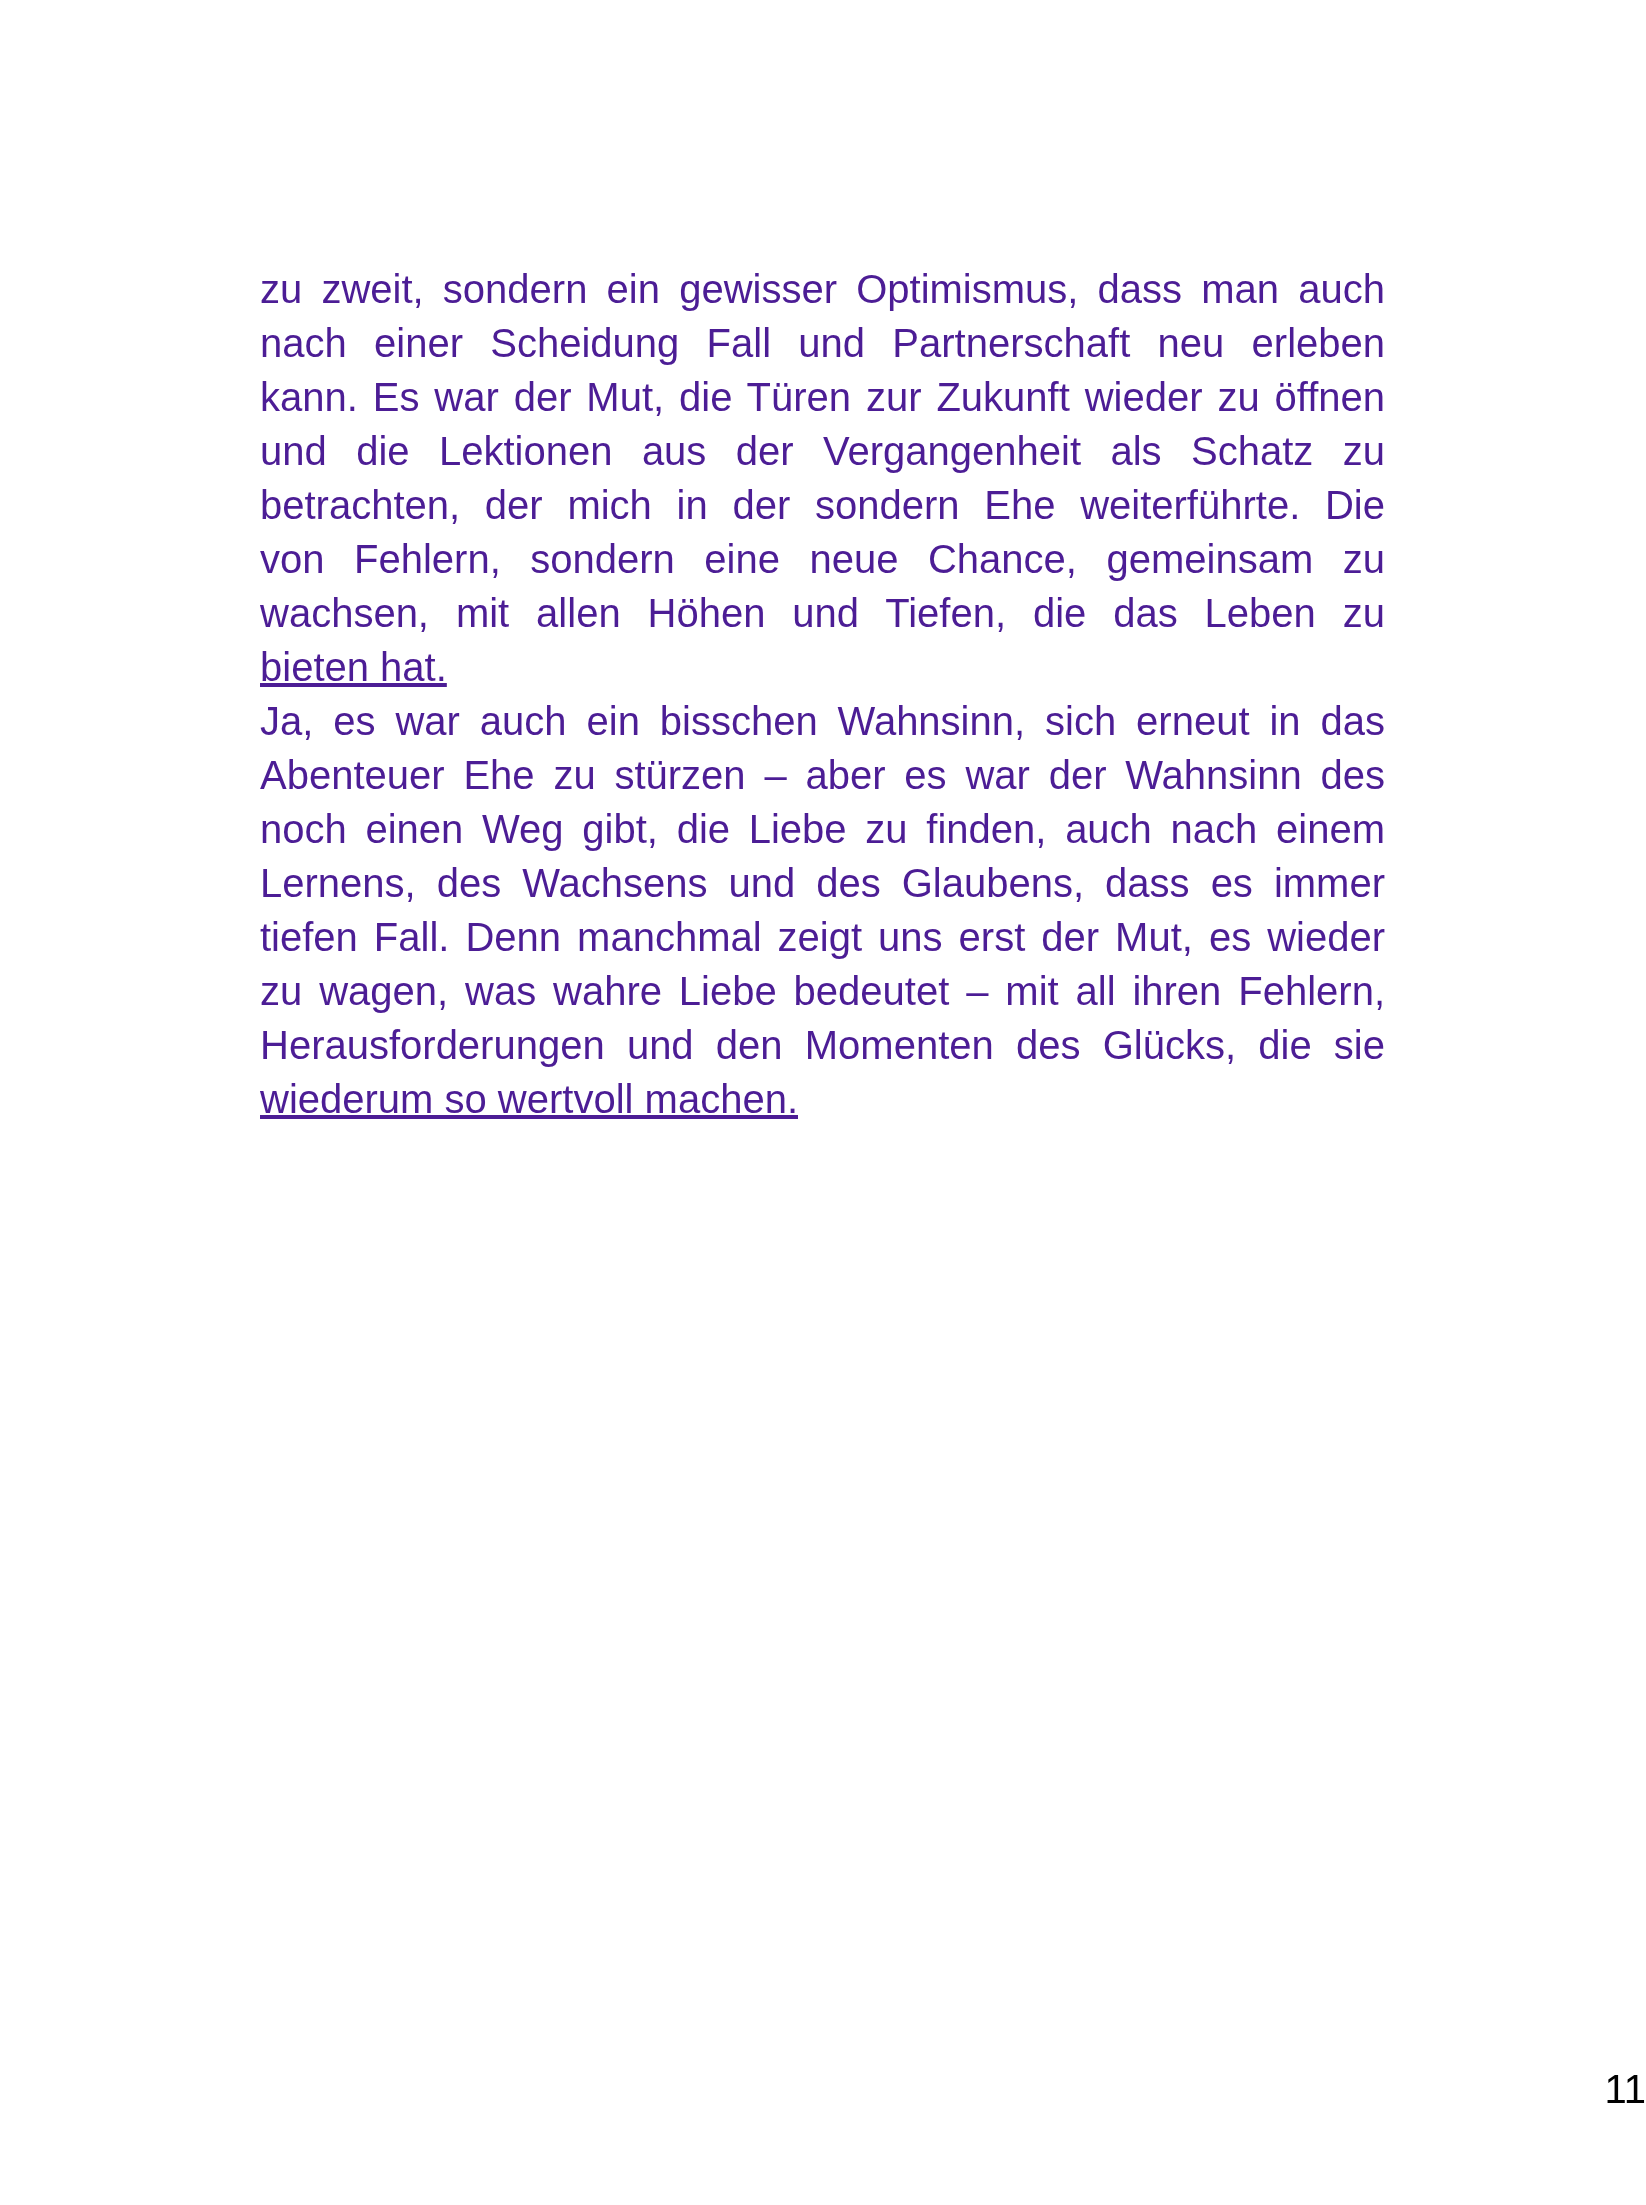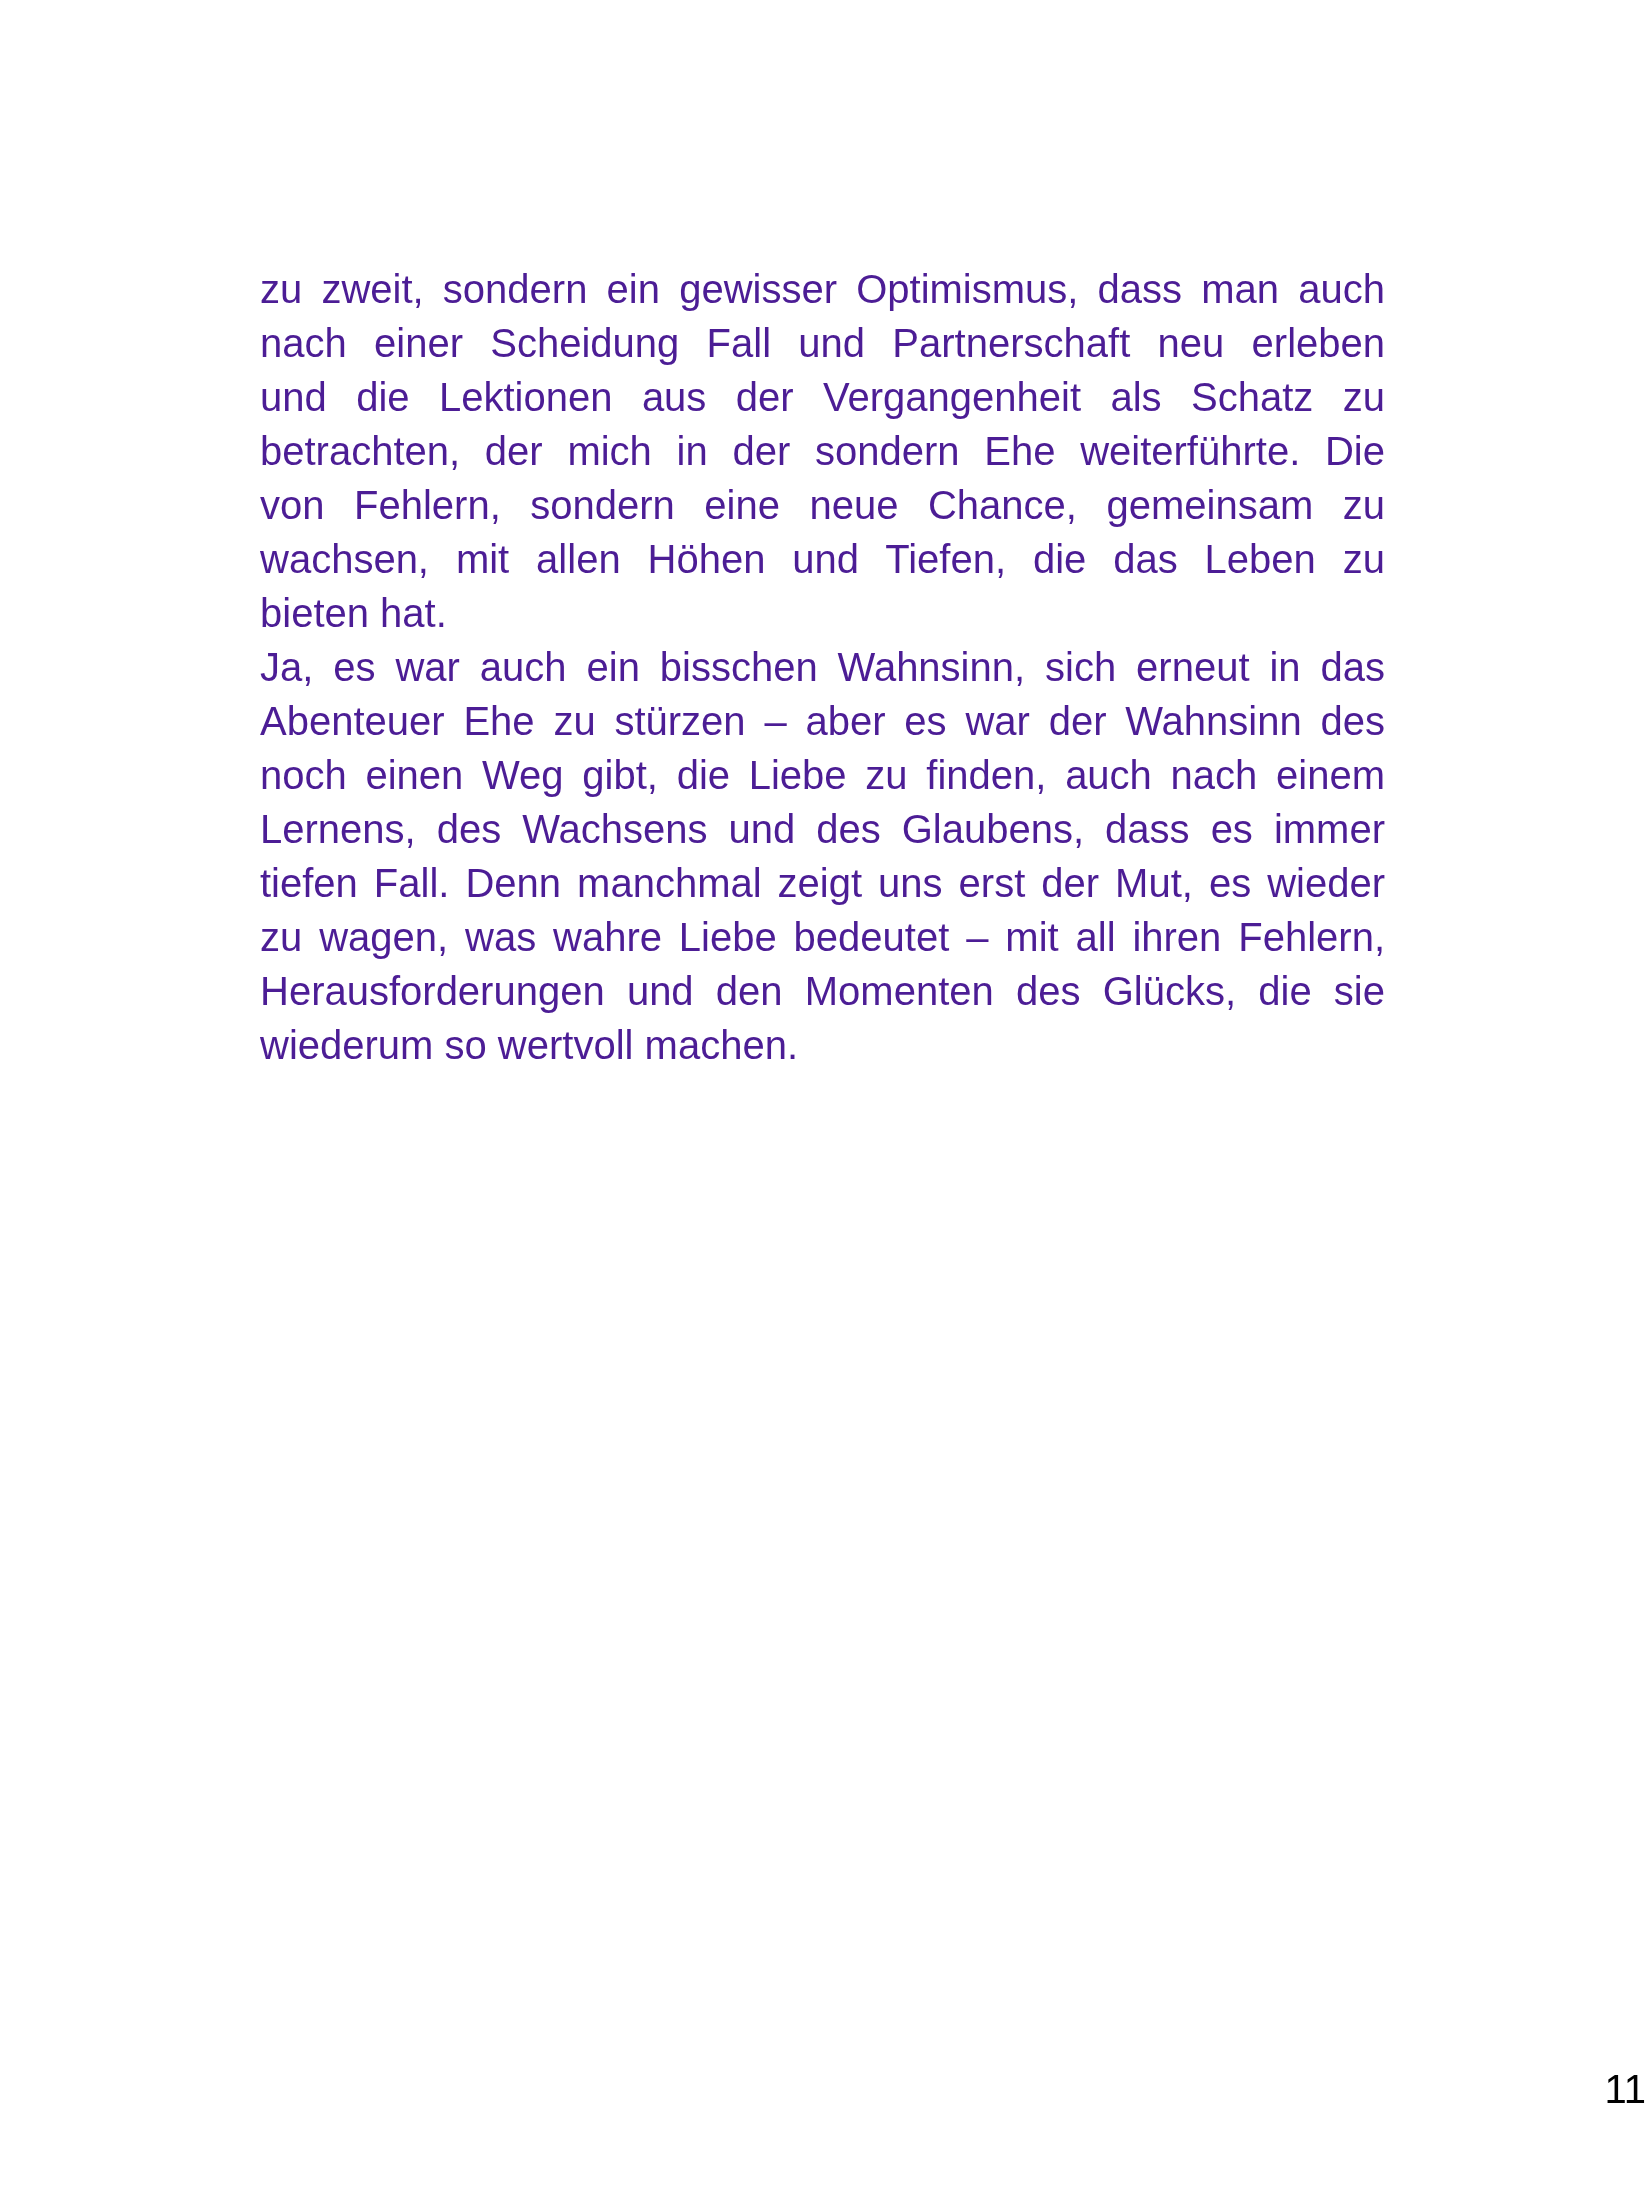--- a/index.html
+++ b/index.html
@@ -28,40 +28,42 @@
   .paragraph { margin: 0; }
   .paragraph + .paragraph { }
   .line {
     text-align: justify;
     text-align-last: justify;
     white-space: normal;
   }
   .line.last {
     text-align: justify;
     text-align-last: left;
+    text-decoration: underline;
   }
   .page-number {
     position: absolute;
     left: 0;
     right: 0;
     top: 2062px;
     font-size: 40px;
     line-height: 54px;
     text-align: right;
     color: #000000;
   }
 </style>
 </head>
 <body>
 
 <div class="page">
   <div class="text-block">
     <div class="paragraph">
         <div class="line">zu zweit, sondern ein gewisser Optimismus, dass man auch</div>
         <div class="line">nach einer Scheidung Fall und Partnerschaft neu erleben</div>
+        <div class="line">kann. Es war der Mut, die Türen zur Zukunft wieder zu öffnen</div>
         <div class="line">und die Lektionen aus der Vergangenheit als Schatz zu</div>
         <div class="line">betrachten, der mich in der sondern Ehe weiterführte. Die</div>
         <div class="line">von Fehlern, sondern eine neue Chance, gemeinsam zu</div>
         <div class="line">wachsen, mit allen Höhen und Tiefen, die das Leben zu</div>
         <div class="line last">bieten hat.</div>
       </div>
     <div class="paragraph">
         <div class="line">Ja, es war auch ein bisschen Wahnsinn, sich erneut in das</div>
         <div class="line">Abenteuer Ehe zu stürzen – aber es war der Wahnsinn des</div>
         <div class="line">noch einen Weg gibt, die Liebe zu finden, auch nach einem</div>

